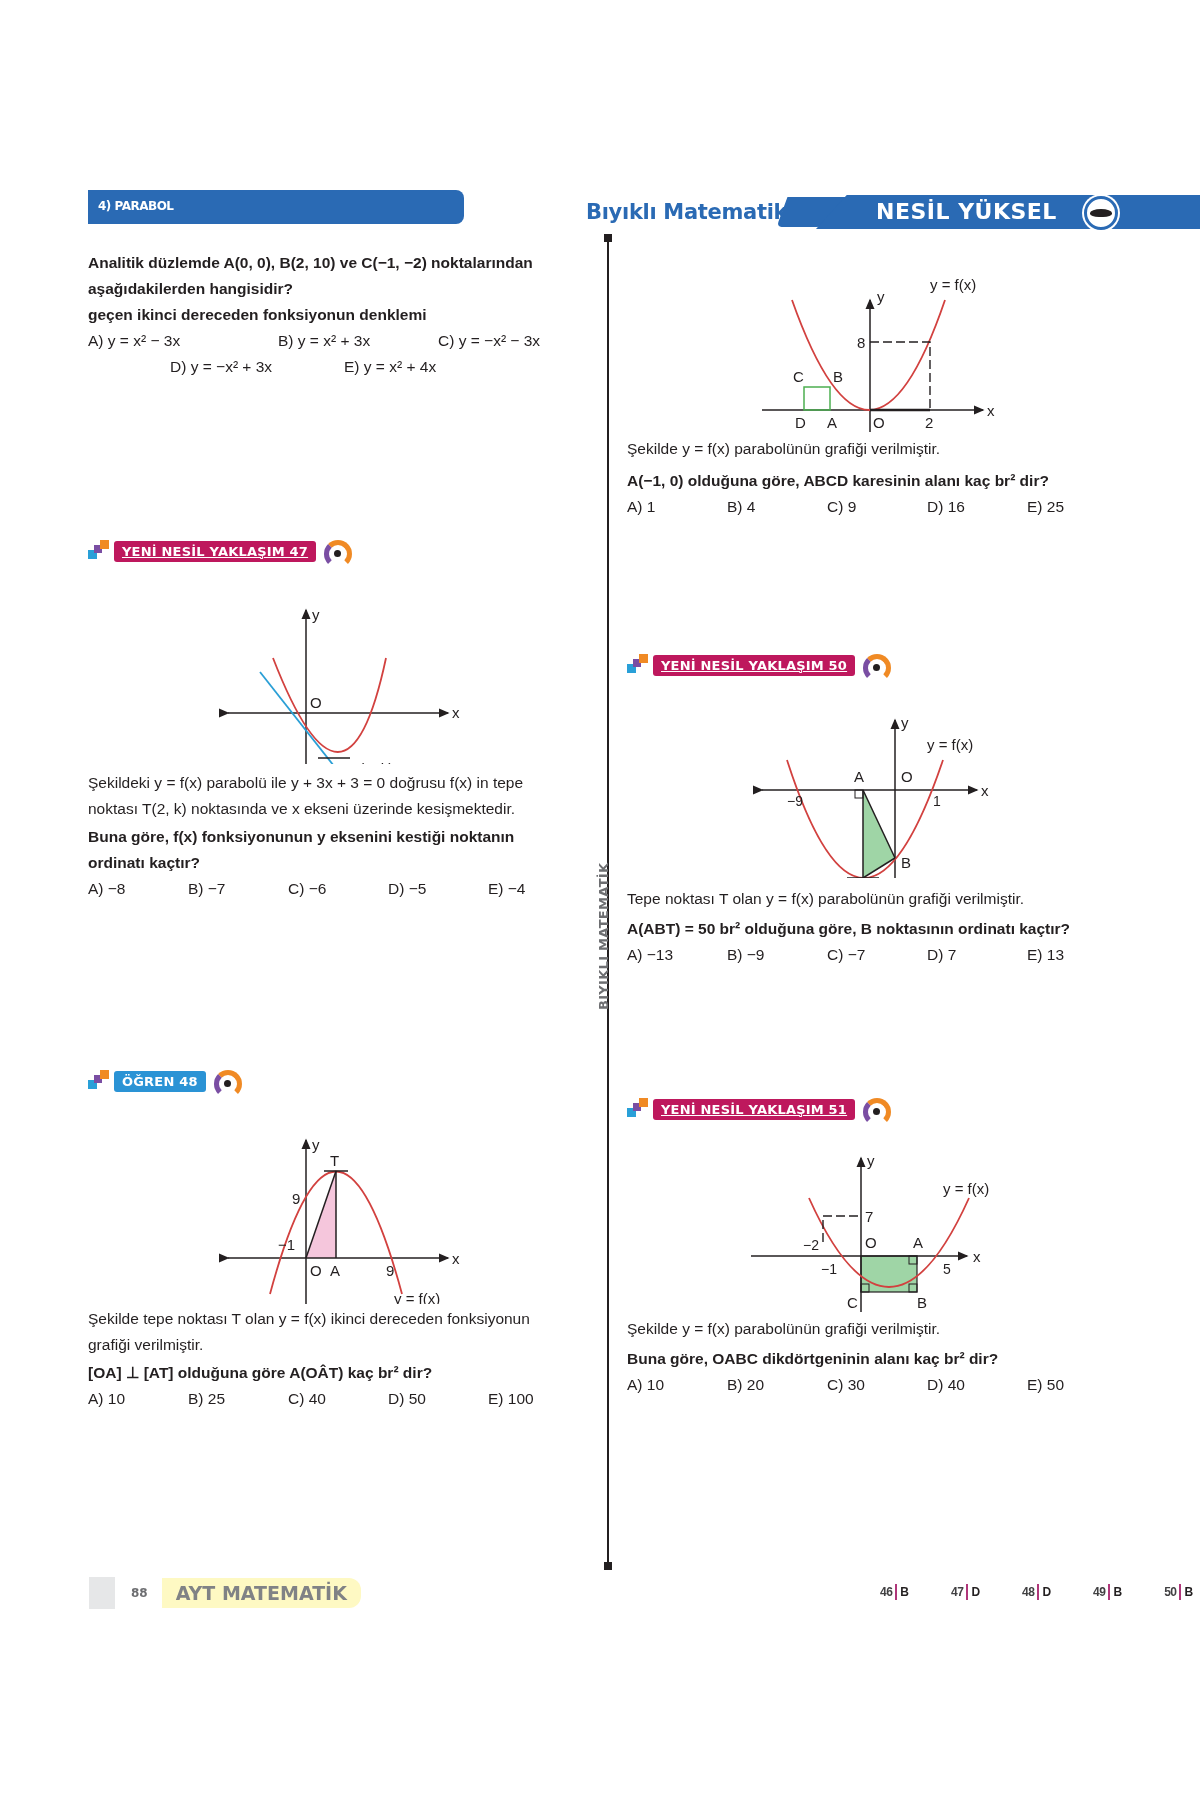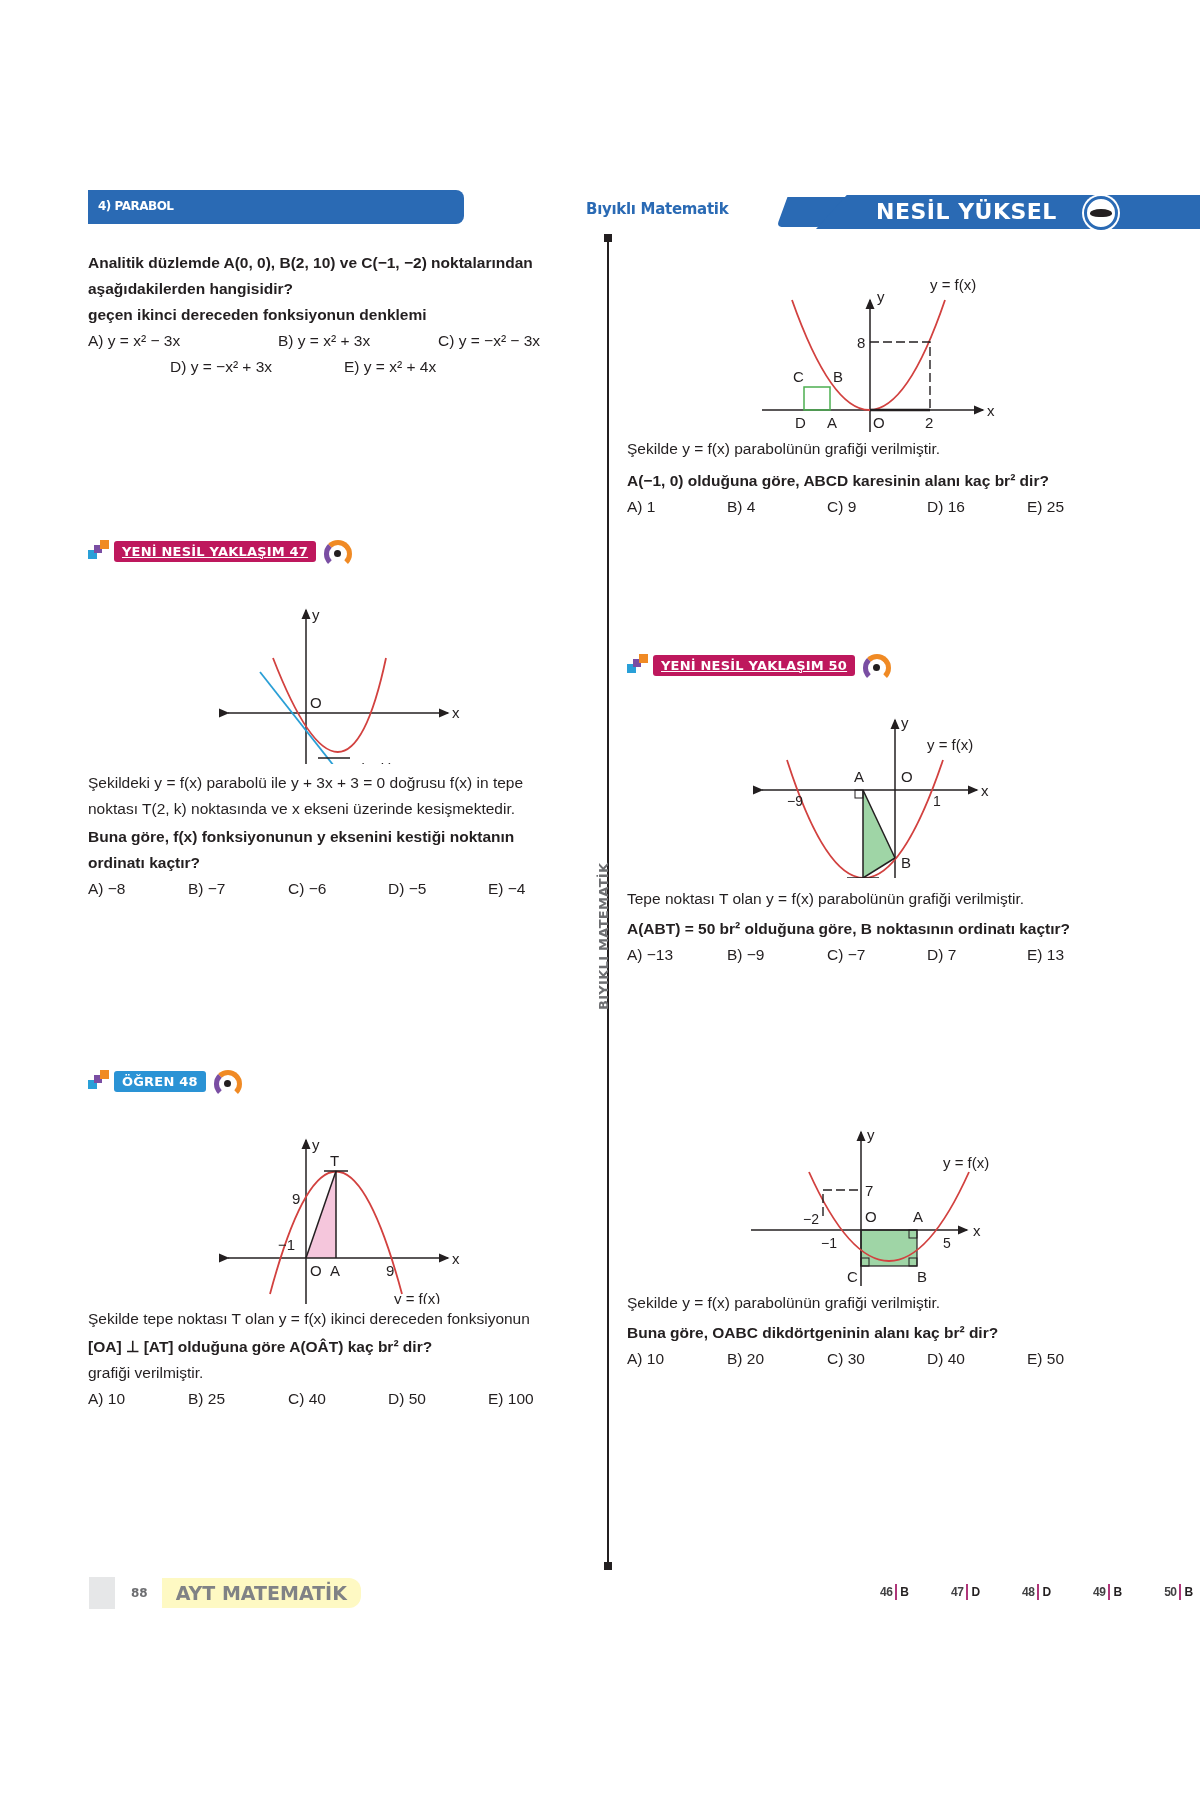--- a/index.html
+++ b/index.html
@@ -2,21 +2,21 @@
 <html><head>
 <meta charset="utf-8">
 <style>
   * { box-sizing: border-box; margin: 0; padding: 0; }
   html, body { width: 1200px; height: 1800px; background: #ffffff; }
   body { position: relative; font-family: "Liberation Sans", sans-serif; color: #231f20; overflow: hidden; }
 
   .chapter-bar { position: absolute; left: 88px; top: 190px; width: 376px; height: 34px; background: #2a6ab4; border-radius: 0 8px 8px 0; color: #fff; font-family: "DejaVu Sans", sans-serif; font-weight: bold; font-size: 12px; letter-spacing: -0.5px; padding: 9px 0 0 10px; }
 
   .brand { position: absolute; left: 586px; top: 195px; width: 614px; height: 35px; }
-  .brand-name { position: absolute; left: 0; top: 5px; font-family: "DejaVu Sans", sans-serif; font-weight: bold; font-size: 15px; color: #2a6ab4; letter-spacing: -0.3px; }
+  .brand-name { position: absolute; left: 0; top: 5px; font-family: "DejaVu Sans", sans-serif; font-weight: bold; font-size: 21px; color: #2a6ab4; letter-spacing: -0.3px; }
   .brand-bar { position: absolute; left: 230px; top: 0; right: 0; height: 34px; background: #2a6ab4; clip-path: polygon(8% 0, 100% 0, 100% 100%, 0 100%, 4% 50%); }
   .brand-author { position: absolute; left: 290px; top: 4px; font-family: "DejaVu Sans", sans-serif; font-weight: bold; font-size: 22px; color: #fff; letter-spacing: 0.5px; }
   .brand-logo { position: absolute; left: 498px; top: 1px; width: 34px; height: 34px; border-radius: 50%; background: #fff; border: 3px solid #2a6ab4; box-shadow: 0 0 0 2px #fff; display:flex; align-items:center; justify-content:center; }
   .brand-logo span { display:block; width: 22px; height: 8px; background: #231f20; border-radius: 50% 50% 40% 40%; }
   .brand-wing { position:absolute; left: 196px; top: 2px; width: 70px; height: 30px; background:#2a6ab4; border-radius: 0 0 60px 10px; transform: skewX(-20deg); }
 
   .divider { position: absolute; left: 607px; top: 238px; width: 2px; height: 1328px; background: #231f20; }
   .divider::before, .divider::after { content: ""; position: absolute; left: -3px; width: 8px; height: 8px; background: #231f20; }
   .divider::before { top: -4px; } .divider::after { bottom: -4px; }
 
@@ -155,22 +155,22 @@
     <text x="204" y="110" font-size="15">9</text>
     <text x="190" y="156" font-size="15">−1</text>
     <text x="222" y="182" font-size="15">O</text>
     <text x="242" y="182" font-size="15">A</text>
     <text x="298" y="182" font-size="15">9</text>
     <text x="364" y="170" font-size="15">x</text>
     <text x="306" y="210" font-size="15">y = f(x)</text>
   </svg>
   <div style="margin-top:2px;">
     <div class="stem">Şekilde tepe noktası T olan y = f(x) ikinci dereceden fonksiyonun</div>
+    <div class="stem">grafiği verilmiştir.</div>
     <div class="stem bold" style="margin-top:2px;">[OA] ⊥ [AT] olduğuna göre A(OÂT) kaç br² dir?</div>
-    <div class="stem">grafiği verilmiştir.</div>
   </div>
   <div class="opts">
     <span>A) 10</span>
     <span>B) 25</span>
     <span>C) 40</span>
     <span>D) 50</span>
     <span>E) 100</span>
   </div>
 </div>
 
@@ -243,20 +243,29 @@
   <div class="opts">
     <span>A) −13</span>
     <span>B) −9</span>
     <span>C) −7</span>
     <span>D) 7</span>
     <span>E) 13</span>
   </div>
 </div>
 
 <div class="q" style="left:627px; top:1096px;">
+  <div class="badge">
+    <div class="sq">
+        <i class="s1"></i>
+        <i class="s2"></i>
+        <i class="s3"></i>
+      </div>
+    <span class="pill nextgen">YENİ NESİL YAKLAŞIM 51</span>
+    <div class="gauge"></div>
+  </div>
   <svg width="500" height="190" style="display:block;">
     <rect x="234" y="134" width="56" height="36" fill="#9fd5a6" stroke="#231f20" stroke-width="1.2"></rect>
     <line x1="124" y1="134" x2="340" y2="134" stroke="#231f20" stroke-width="1.5" marker-end="url(#ar)"></line>
     <line x1="234" y1="196" x2="234" y2="36" stroke="#231f20" stroke-width="1.5" marker-end="url(#ar)"></line>
     <path d="M182,76 Q262,254 342,76" fill="none" stroke="#d2413f" stroke-width="1.8"></path>
     <polyline points="196,120 196,94 234,94" fill="none" stroke="#231f20" stroke-width="1.4" stroke-dasharray="9,4"></polyline>
     <rect x="282" y="134" width="8" height="8" fill="none" stroke="#231f20" stroke-width="1"></rect>
     <rect x="234" y="162" width="8" height="8" fill="none" stroke="#231f20" stroke-width="1"></rect>
     <rect x="282" y="162" width="8" height="8" fill="none" stroke="#231f20" stroke-width="1"></rect>
     <text x="240" y="44" font-size="15">y</text>

